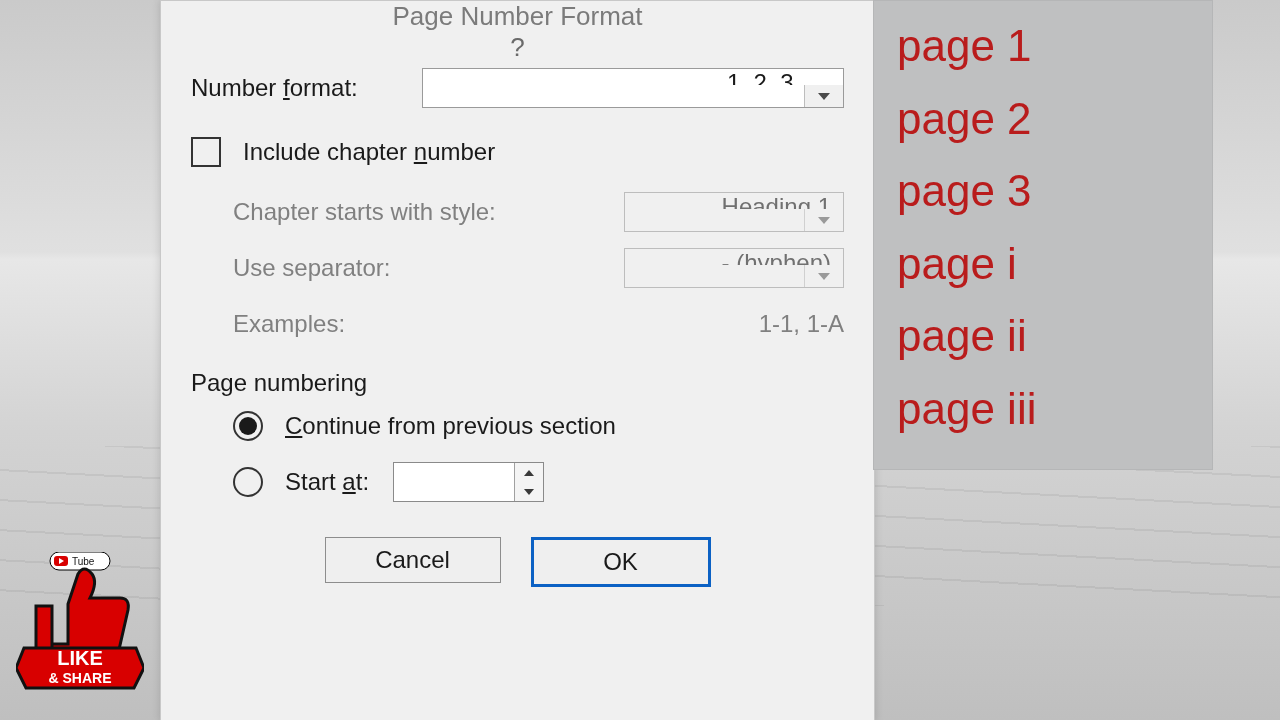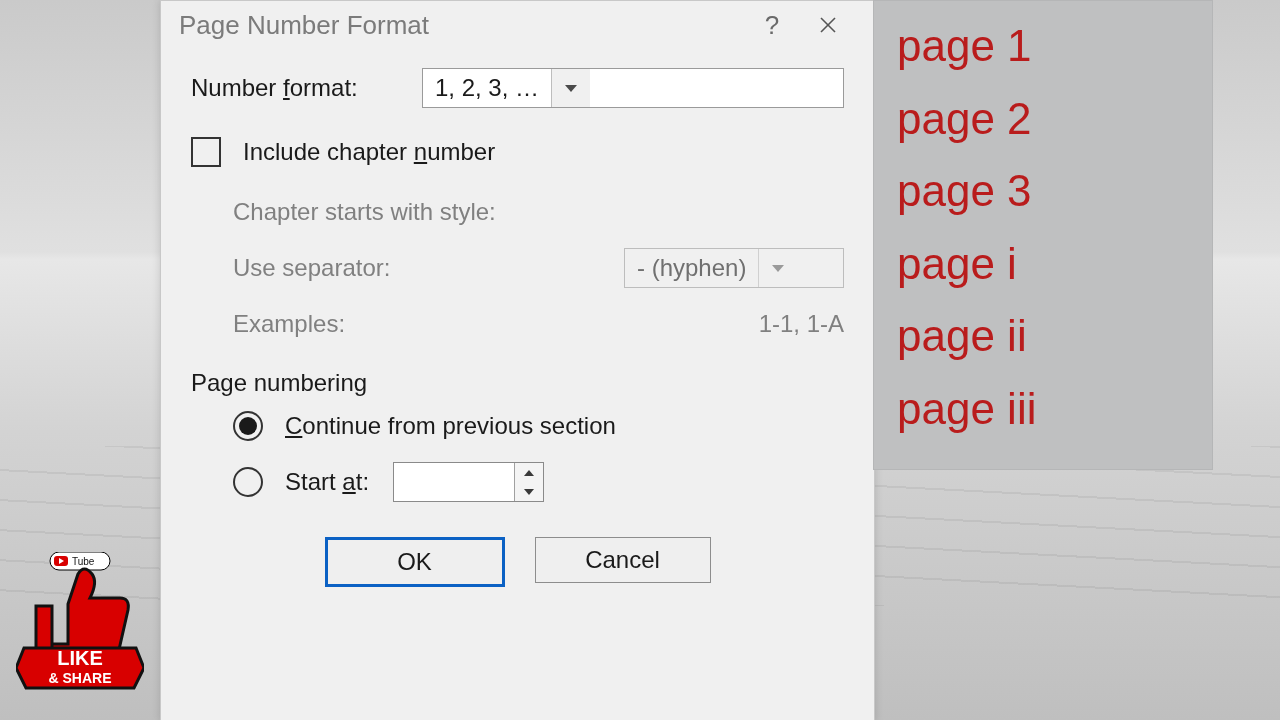--- a/index.html
+++ b/index.html
@@ -12,29 +12,29 @@
   
   .bg::after{content:"";position:absolute;left:0;right:0;top:62%;height:160px;
     background:
       repeating-linear-gradient( 183deg,
         rgba(0,0,0,.06) 0 2px, transparent 2px 30px);}
   
   .dialog{position:absolute;left:160px;top:0;width:713px;height:720px;
     background:#f0f0f0;border:1px solid #c8c8c8;box-shadow:0 0 8px rgba(0,0,0,.15);
     font-size:24px;color:#1a1a1a;}
   .titlebar{height:48px;display:flex;align-items:center;padding:0 18px;
-    color:#7b7b7b;font-size:26px;}
+    color:#7b7b7b;font-size:26px;flex-direction:column;}
   .titlebar .spacer{flex:1;}
   .titlebar .tbtn{width:56px;text-align:center;color:#6a6a6a;font-size:26px;}
   .body{padding:16px 30px 20px 30px;}
   .row{display:flex;align-items:center;height:46px;gap:8px;}
   .label{}
   .underline-letter{text-decoration:underline;}
-  .combo{display:flex;align-items:center;border:1px solid #9a9a9a;background:#fff;
-    height:38px;margin-left:auto;}
+  .combo{display:flex;align-items:flex-end;border:1px solid #9a9a9a;background:#fff;
+    height:38px;margin-left:auto;flex-direction:column;}
   .combo.disabled{background:#f0f0f0;color:#707070;border-color:#bdbdbd;}
   .combo .val{padding:0 12px;min-width:0;overflow:hidden;white-space:nowrap;}
   .combo .dd{width:38px;height:100%;display:flex;align-items:center;justify-content:center;
     border-left:1px solid #bdbdbd;background:#f0f0f0;}
   .combo.disabled .dd{border-left-color:#d0d0d0;}
   .chev{width:0;height:0;border-left:6px solid transparent;border-right:6px solid transparent;
     border-top:7px solid #4a4a4a;}
   .combo.disabled .chev{border-top-color:#9a9a9a;}
   .checkbox{width:26px;height:26px;border:2px solid #333;margin-right:14px;flex:none;}
   .indent{padding-left:42px;}
@@ -100,20 +100,26 @@
 
     <div class="row" style="margin-top:18px">
       <span class="checkbox"></span>
       <span>
         <span>Include chapter </span><span class="underline-letter">n</span><span>umber</span>
       </span>
     </div>
 
     <div class="row indent disabled-text" style="margin-top:14px">
       <span>Chapter starts with style:</span>
+      <div class="combo disabled" style="width:218px">
+        <span class="val">Heading 1</span>
+        <span class="dd">
+          <span class="chev"></span>
+        </span>
+      </div>
     </div>
 
     <div class="row indent disabled-text" style="margin-top:10px">
       <span>Use separator:</span>
       <div class="combo disabled" style="width:218px">
         <span class="val">-   (hyphen)</span>
         <span class="dd">
           <span class="chev"></span>
         </span>
       </div>
@@ -145,25 +151,25 @@
               <span class="sup"></span>
             </div>
           <div>
               <span class="sdn"></span>
             </div>
         </span>
       </div>
     </div>
 
     <div class="btnbar">
+      <div class="btn">
+        <span>Cancel</span>
+      </div>
       <div class="btn primary">
         <span>OK</span>
-      </div>
-      <div class="btn">
-        <span>Cancel</span>
       </div>
     </div>
   </div>
 </div>
 
 <div class="side">
   <div class="item">page 1</div>
   <div class="item">page 2</div>
   <div class="item">page 3</div>
   <div class="item">page i</div>

